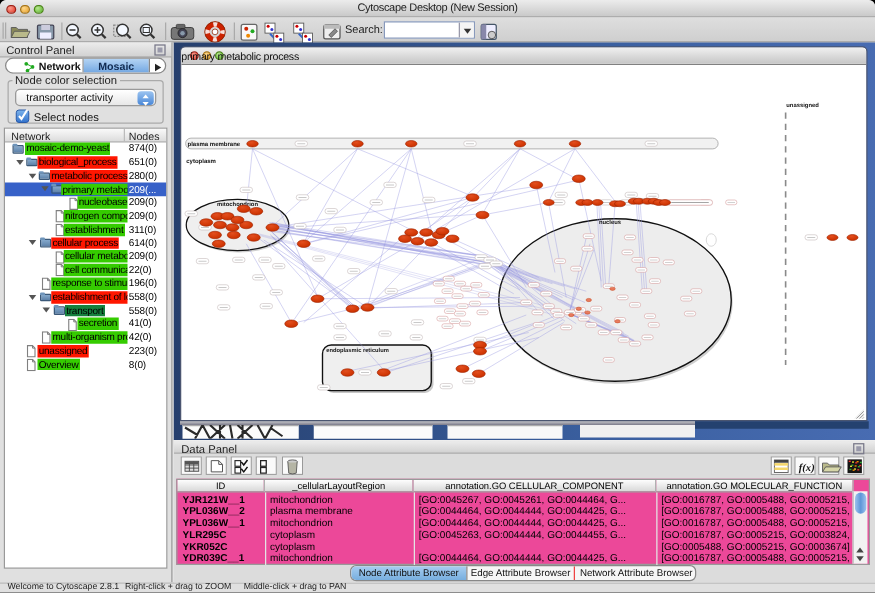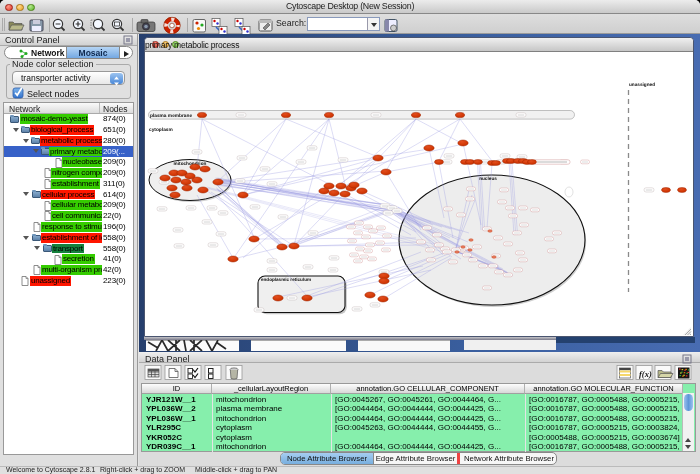--- a/index.html
+++ b/index.html
@@ -248,20 +248,28 @@
             <div style="position:absolute;left:37px;top:0.4px;height:9.78px;max-width:61px;overflow:hidden;white-space:nowrap;background:#35cc00;padding:0 1px;font-size:8px;letter-spacing:-0.2px;line-height:9.78px;color:#000">multi-organism pro</div>
             <div style="position:absolute;left:99px;top:0.4px;font-size:8px;letter-spacing:-0.1px;line-height:9.78px;color:#000;white-space:nowrap">42(0)</div>
           </div>
           <div style="position:absolute;left:0;top:274.7px;width:100%;height:10.78px">
             <svg width="8" height="10" viewBox="0 0 8 10" style="position:absolute;left:17px;top:0.6px">
               <path d="M1 0.5 L5 0.5 L7 2.5 L7 9.5 L1 9.5 Z" fill="#fff" stroke="#808080" stroke-width="0.9"></path>
               <path d="M5 0.5 L5 2.5 L7 2.5" fill="none" stroke="#808080" stroke-width="0.8"></path>
             </svg>
             <div style="position:absolute;left:26px;top:0.4px;height:9.78px;max-width:72px;overflow:hidden;white-space:nowrap;background:#ff1600;padding:0 1px;font-size:8px;letter-spacing:-0.2px;line-height:9.78px;color:#000">unassigned</div>
             <div style="position:absolute;left:99px;top:0.4px;font-size:8px;letter-spacing:-0.1px;line-height:9.78px;color:#000;white-space:nowrap">223(0)</div>
+          </div>
+          <div style="position:absolute;left:0;top:285.48px;width:100%;height:10.78px">
+            <svg width="8" height="10" viewBox="0 0 8 10" style="position:absolute;left:17px;top:0.6px">
+              <path d="M1 0.5 L5 0.5 L7 2.5 L7 9.5 L1 9.5 Z" fill="#fff" stroke="#808080" stroke-width="0.9"></path>
+              <path d="M5 0.5 L5 2.5 L7 2.5" fill="none" stroke="#808080" stroke-width="0.8"></path>
+            </svg>
+            <div style="position:absolute;left:26px;top:0.4px;height:9.78px;max-width:72px;overflow:hidden;white-space:nowrap;background:#35cc00;padding:0 1px;font-size:8px;letter-spacing:-0.2px;line-height:9.78px;color:#000">Overview</div>
+            <div style="position:absolute;left:99px;top:0.4px;font-size:8px;letter-spacing:-0.1px;line-height:9.78px;color:#000;white-space:nowrap">8(0)</div>
           </div>
         </div>
   </div>
  </div>
 
  <div style="position:absolute;left:139px;top:34px;width:561px;height:318px;background:linear-gradient(90deg,#263f6d,#3a5f9f 60%,#486cb2)">
   <div style="position:absolute;left:5px;top:302px;width:412px;height:4px;background:linear-gradient(#dedede,#7a7a8a)"></div>
       <div style="position:absolute;left:417px;top:303px;width:139px;height:6px;background:#24416f"></div>
       <div style="position:absolute;left:7px;top:306px;width:93px;height:11px;background:#fbfbfb;border-top:1px solid #aaa"></div>
       <div style="position:absolute;left:112px;top:306px;width:95px;height:11px;background:#fbfbfb;border-top:1px solid #aaa"></div>
@@ -972,21 +980,21 @@
         <rect x="682.6" y="4.1" width="1.6" height="1.1" fill="#dd3"></rect>
         <rect x="684.7" y="7.2" width="1.6" height="1.1" fill="#e80"></rect>
         <rect x="686.8" y="10.3" width="1.6" height="1.1" fill="#e33"></rect>
         <rect x="688.9" y="4.4" width="1.6" height="1.1" fill="#3a3"></rect>
         <rect x="681.0" y="7.5" width="1.6" height="1.1" fill="#dd3"></rect>
         <rect x="683.1" y="10.6" width="1.6" height="1.1" fill="#e80"></rect>
         <rect x="685.2" y="4.7" width="1.6" height="1.1" fill="#e33"></rect>
         <rect x="687.3" y="7.8" width="1.6" height="1.1" fill="#3a3"></rect>
       </svg>
 
-  <div style="position:absolute;left:2px;top:31px;width:555px;height:69px;background:#86efac;border:1px solid #999">
+  <div style="position:absolute;left:2px;top:31px;width:555px;height:69px;background:#ec4899;border:1px solid #999">
         <div style="position:absolute;left:0px;top:0;width:70px;height:10px;background:linear-gradient(#fdfdfd,#d8d8d8);border-right:1px solid #b0b0b0;border-bottom:1px solid #a0a0a0;font-size:7.5px;line-height:10px;text-align:center;overflow:hidden;white-space:nowrap">ID</div>
         <div style="position:absolute;left:70px;top:0;width:119px;height:10px;background:linear-gradient(#fdfdfd,#d8d8d8);border-right:1px solid #b0b0b0;border-bottom:1px solid #a0a0a0;font-size:7.5px;line-height:10px;text-align:center;overflow:hidden;white-space:nowrap">_cellularLayoutRegion</div>
         <div style="position:absolute;left:383px;top:0;width:158px;height:10px;background:linear-gradient(#fdfdfd,#d8d8d8);border-right:1px solid #b0b0b0;border-bottom:1px solid #a0a0a0;font-size:7.5px;line-height:10px;text-align:center;overflow:hidden;white-space:nowrap">annotation.GO MOLECULAR_FUNCTION</div>
         <div style="position:absolute;left:189px;top:0;width:194px;height:10px;background:linear-gradient(#fdfdfd,#d8d8d8);border-right:1px solid #b0b0b0;border-bottom:1px solid #a0a0a0;font-size:7.5px;line-height:10px;text-align:center;overflow:hidden;white-space:nowrap">annotation.GO CELLULAR_COMPONENT</div>
         <div style="position:absolute;left:70px;top:10px;width:1px;height:58px;background:#e4e4e4"></div>
         <div style="position:absolute;left:189px;top:10px;width:1px;height:58px;background:#e4e4e4"></div>
         <div style="position:absolute;left:383px;top:10px;width:1px;height:58px;background:#e4e4e4"></div>
         <div style="position:absolute;left:4px;top:10.5px;width:65px;height:9.55px;font-size:8px;line-height:9.55px;font-weight:bold;overflow:hidden;white-space:nowrap">YJR121W__1</div>
         <div style="position:absolute;left:74px;top:10.5px;width:114px;height:9.55px;font-size:8px;line-height:9.55px;font-weight:normal;overflow:hidden;white-space:nowrap">mitochondrion</div>
         <div style="position:absolute;left:193px;top:10.5px;width:189px;height:9.55px;font-size:8px;line-height:9.55px;font-weight:normal;overflow:hidden;white-space:nowrap">[GO:0045267, GO:0045261, GO:0044464, G...</div>
@@ -1014,21 +1022,21 @@
 
   <div style="position:absolute;left:543px;top:41px;width:12px;height:58px;background:#f2f2f2;border-left:1px solid #bbb">
     <div style="position:absolute;left:1px;top:1px;width:9px;height:17px;background:linear-gradient(90deg,#9cc2ee,#5e96d8,#9cc2ee);border-radius:5px"></div>
     <div style="position:absolute;left:2px;bottom:9px;width:0;height:0;border-left:3.5px solid transparent;border-right:3.5px solid transparent;border-bottom:4.5px solid #444"></div>
     <div style="position:absolute;left:2px;bottom:2px;width:0;height:0;border-left:3.5px solid transparent;border-right:3.5px solid transparent;border-top:4.5px solid #444"></div>
   </div>
  </div>
 
  <div style="position:absolute;left:280px;top:452px;width:277px;height:13px;border:1px solid #888;border-radius:5px;overflow:hidden;background:#f6f6f6;font-size:7.8px;line-height:12px;color:#111">
    <div style="position:absolute;left:0;top:0;width:93px;height:100%;background:linear-gradient(#a6cdf0,#77aede);border-right:1px solid #888;text-align:center">Node Attribute Browser</div>
-   <div style="position:absolute;left:93px;top:0;width:86px;height:100%;border-right:3px solid #ef4444;text-align:center">Edge Attribute Browser</div>
+   <div style="position:absolute;left:93px;top:0;width:86px;height:100%;border-right:1px solid #ef4444;text-align:center">Edge Attribute Browser</div>
    <div style="position:absolute;left:179px;top:0;width:98px;height:100%;text-align:center">Network Attribute Browser</div>
  </div>
 
  <div style="position:absolute;left:0;top:466px;width:700px;height:8px;background:#e0e0e0;border-top:1px solid #bbb">
    <div style="position:absolute;left:6px;top:-1px;font-size:7px;color:#222">Welcome to Cytoscape 2.8.1</div>
    <div style="position:absolute;left:100px;top:-1px;font-size:7px;color:#222">Right-click + drag to ZOOM</div>
    <div style="position:absolute;left:195px;top:-1px;font-size:7px;color:#222">Middle-click + drag to PAN</div>
  </div>
 </div>
 </body></html>

